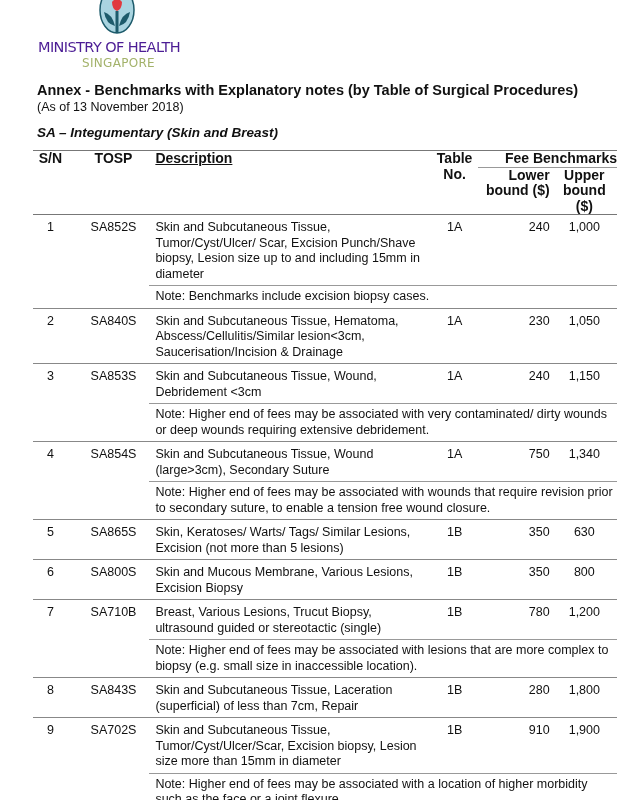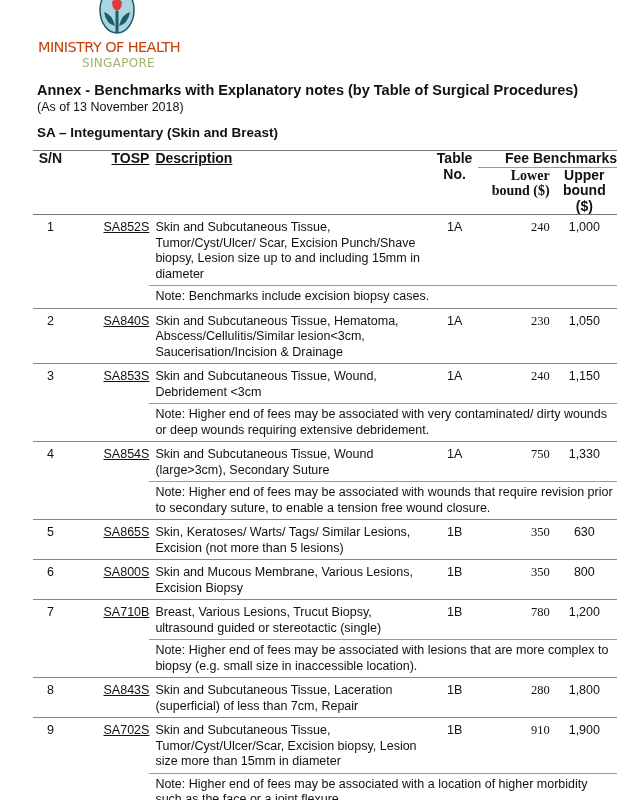--- a/index.html
+++ b/index.html
@@ -1,32 +1,32 @@
 <!DOCTYPE html>
 <html><head>
 <meta charset="utf-8">
 <style>
   html, body { margin: 0; padding: 0; background: #ffffff; }
   body { width: 634px; height: 800px; overflow: hidden; position: relative; font-family: "Liberation Sans", sans-serif; color: #111; }
   .logo { position: absolute; left: 30px; top: 0; width: 140px; height: 70px; }
   .logo svg { position: absolute; left: 66px; top: 0; }
-  .moh { position: absolute; left: 38px; top: 39px; font-family: "DejaVu Sans", sans-serif; font-size: 14.5px; letter-spacing: -0.6px; color: #c2410c; font-weight: normal; white-space: nowrap; }
+  .moh { position: absolute; left: 38px; top: 39px; font-family: "DejaVu Sans", sans-serif; font-size: 14.5px; letter-spacing: -0.6px; color: #4c1d95; font-weight: normal; white-space: nowrap; }
   .sg { position: absolute; left: 82px; top: 56px; font-family: "DejaVu Sans", sans-serif; font-size: 12px; letter-spacing: 0.3px; color: #a3b26a; white-space: nowrap; }
   .title { position: absolute; left: 37px; top: 82px; font-size: 14.5px; font-weight: bold; white-space: nowrap; }
   .asof { position: absolute; left: 37px; top: 100px; font-size: 12.5px; white-space: nowrap; }
-  .section { position: absolute; left: 37px; top: 125px; font-size: 13.5px; font-weight: bold; white-space: nowrap; }
+  .section { position: absolute; left: 37px; top: 125px; font-size: 13.5px; font-weight: bold; white-space: nowrap; font-style: italic; }
   table { position: absolute; left: 33px; top: 150px; width: 584px; border-collapse: collapse; font-size: 12.5px; }
   td, th { padding: 0; vertical-align: top; line-height: 15.5px; }
   th { font-weight: bold; font-size: 14px; }
   .hdr-top { border-top: 1.5px solid #777; }
   .c-sn { width: 34px; text-align: center; }
-  .c-tosp { width: 70px; padding-left: 10px; text-align: right; text-decoration: underline; }
+  .c-tosp { width: 70px; padding-left: 10px; text-align: center; }
   .c-desc { width: 270px; padding-left: 6px; text-align: left; }
   .c-tab { width: 46px; text-align: center; }
-  .c-low { width: 70px; text-align: right; padding-right: 4px; font-family: Liberation Serif, serif; }
+  .c-low { width: 70px; text-align: right; padding-right: 4px; }
   .c-up { width: 60px; text-align: center; padding-right: 2px; }
   th.c-desc { text-align: left; text-decoration: underline; }
   .fee-head { border-bottom: 1px solid #999; text-align: right; }
   .hdr-bot td, .hdr-bot th { border-bottom: 1.5px solid #777; }
   tr.data td { padding-top: 5px; padding-bottom: 3px; }
   tr.sep td { border-bottom: 1.5px solid #888; }
   tr.note td.note { border-top: 1.5px solid #999; padding: 3px 0 3px 6px; }
   tr.sep-note td { border-bottom: 1.5px solid #888; }
 </style>
 </head>
@@ -111,21 +111,21 @@
         <td></td>
         <td></td>
         <td class="note" colspan="4">Note: Higher end of fees may be associated with very contaminated/ dirty wounds or deep wounds requiring extensive debridement.</td>
       </tr>
       <tr class="data">
         <td class="c-sn">4</td>
         <td class="c-tosp">SA854S</td>
         <td class="c-desc">Skin and Subcutaneous Tissue, Wound (large&gt;3cm), Secondary Suture</td>
         <td class="c-tab">1A</td>
         <td class="c-low">750</td>
-        <td class="c-up">1,330</td>
+        <td class="c-up">1,340</td>
       </tr>
       <tr class="note sep-note">
         <td></td>
         <td></td>
         <td class="note" colspan="4">Note: Higher end of fees may be associated with wounds that require revision prior to secondary suture, to enable a tension free wound closure.</td>
       </tr>
       <tr class="data sep">
         <td class="c-sn">5</td>
         <td class="c-tosp">SA865S</td>
         <td class="c-desc">Skin, Keratoses/ Warts/ Tags/ Similar Lesions, Excision (not more than 5 lesions)</td>

